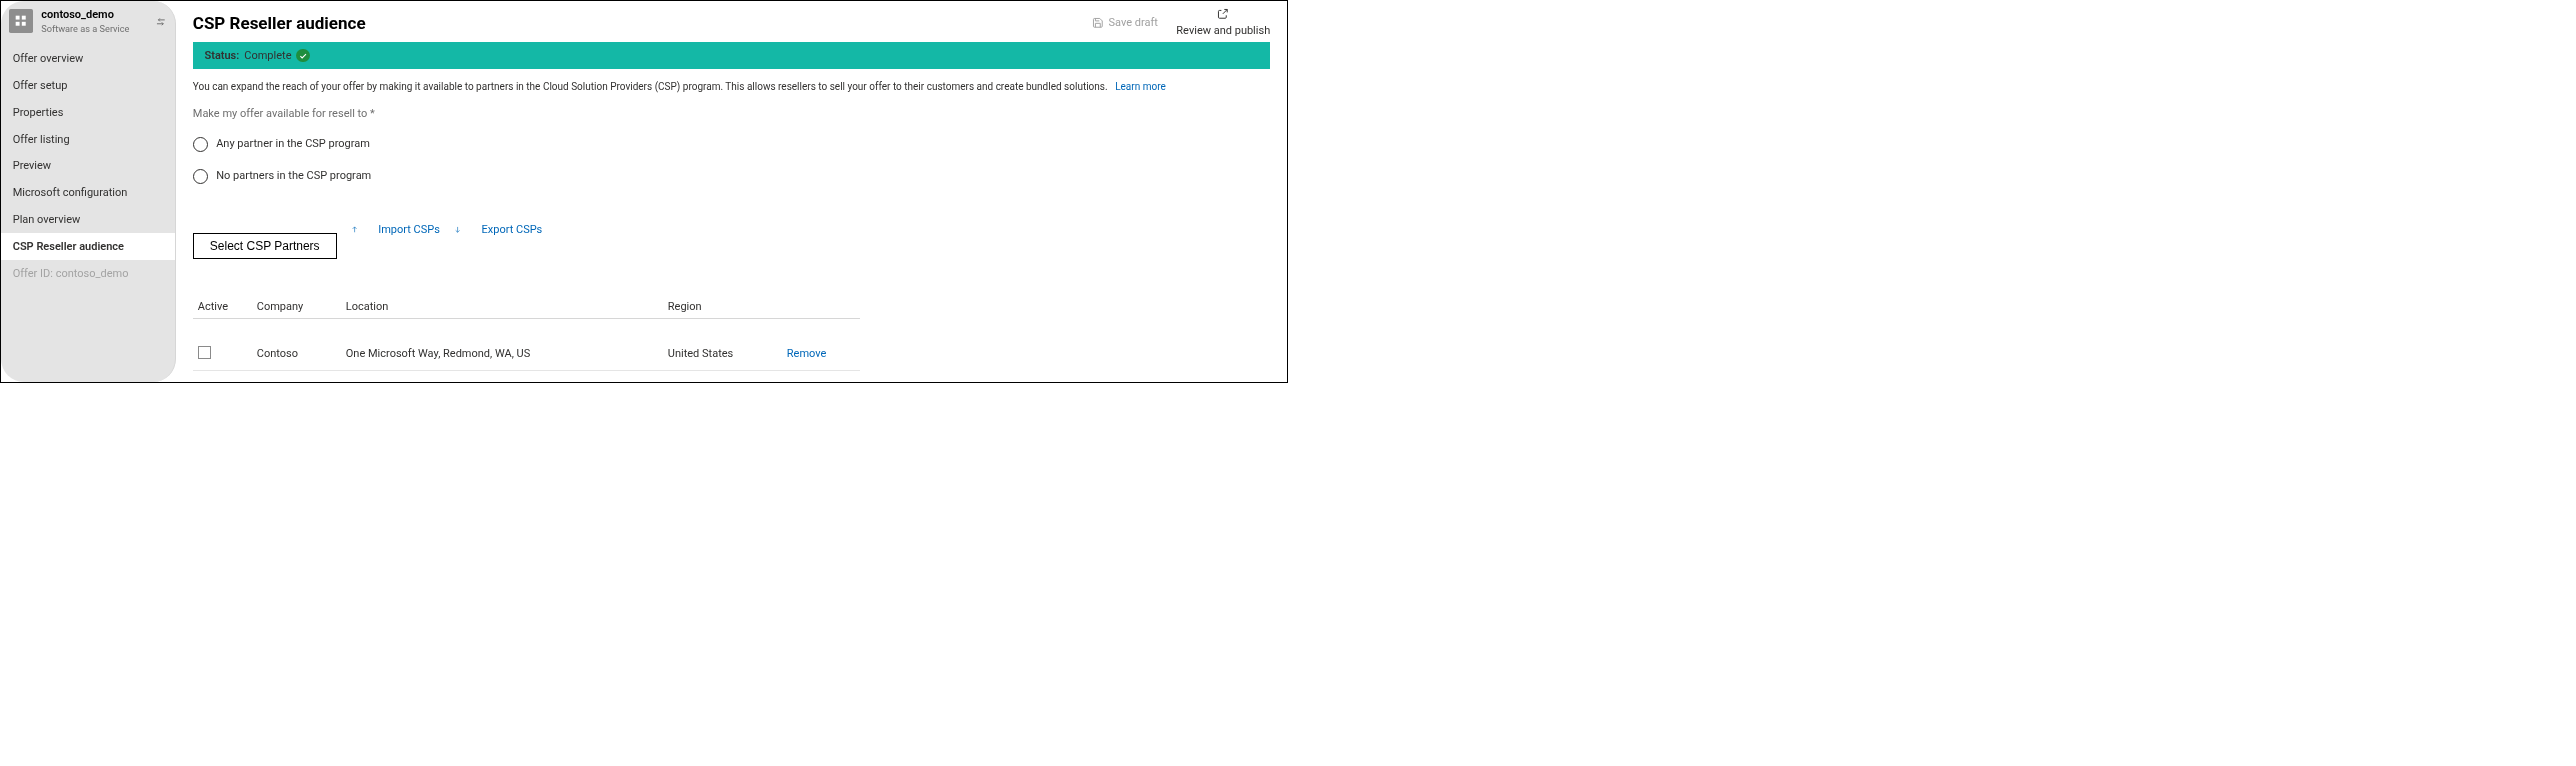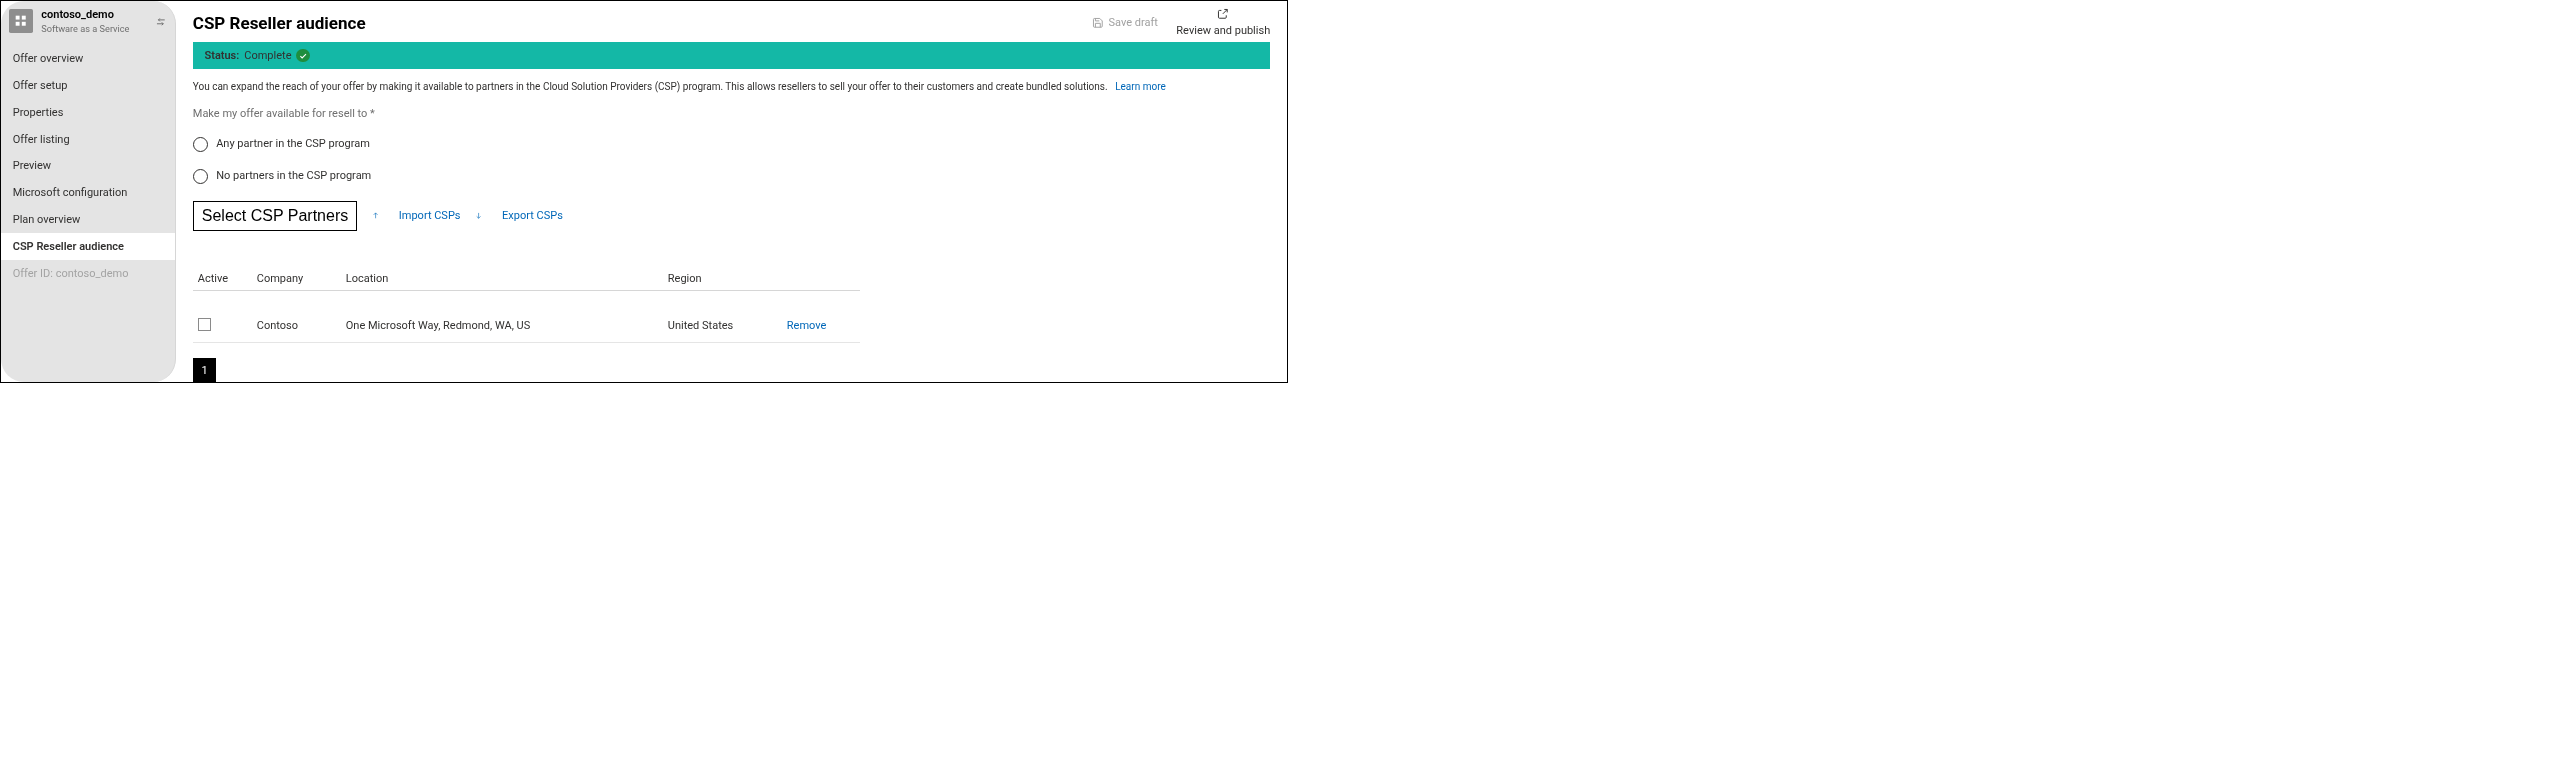--- a/index.html
+++ b/index.html
@@ -96,21 +96,21 @@
     width:15px; height:15px; border:0.8px solid #323130; border-radius:50%;
     display:flex; align-items:center; justify-content:center; flex:0 0 auto;
   }
   .radio.selected .ring .dot {
     width:8.4px; height:8.4px; border-radius:50%; background:#000;
   }
   .radio .lbl { font-size:11px; color:#323130; }
 
   .actions-row { padding:0 3.4px; margin-top:17px; display:flex; align-items:center; gap:13.4px; }
   .btn-outline {
-    border:0.8px solid #000; background:#fff; padding:5px 8px; font-size:16px; cursor:pointer;
+    border:0.8px solid #000; background:#fff; padding:5px 16px; font-size:12px; cursor:pointer;margin-top:32px;
   }
   .link-action { color:#0067b8; font-size:11px; display:flex; align-items:center; gap:19px; cursor:pointer; }
   .link-action svg { width:9.2px; height:9.2px; stroke:#0067b8; fill:none; stroke-width:1.6; }
 
   
   .tbl { margin:18.4px 3.4px 0 3.4px; width: 667px; }
   .tbl-head, .tbl-row {
     display:grid;
     grid-template-columns: 64px 89px 322px 119px 74px;
     align-items:center;

